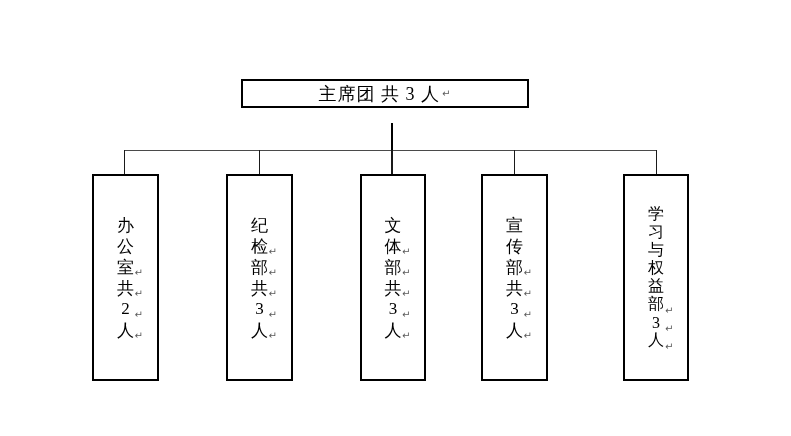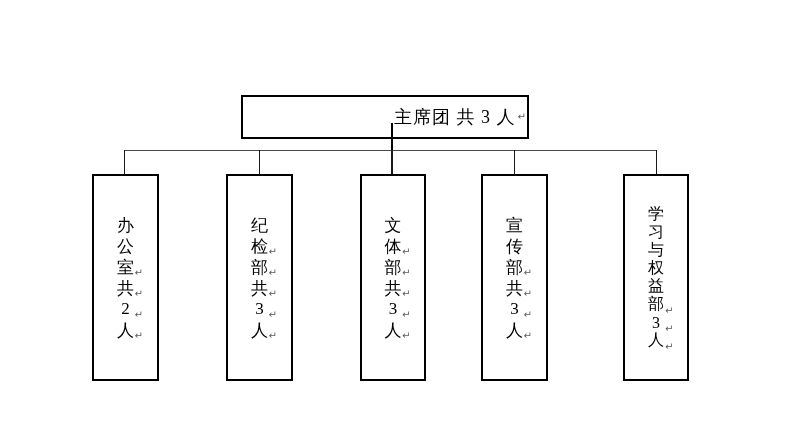--- a/index.html
+++ b/index.html
@@ -2,24 +2,24 @@
 <html><head>
 <meta charset="utf-8">
 <style>
   html,body{margin:0;padding:0;background:#fff;}
   .canvas{
     position:relative;width:791px;height:436px;background:#ffffff;overflow:hidden;
     font-family:"Liberation Serif","DejaVu Serif",serif;color:#000;
   }
   
   .root-box{
-    position:absolute;left:241px;top:79px;width:288px;height:44px;
+    position:absolute;left:241px;top:79px;width:288px;height:29px;
     box-sizing:border-box;border:2px solid #000;background:#fff;
-    display:flex;align-items:center;justify-content:flex-end;
-    font-size:18px;letter-spacing:1px;margin-top:16px;
+    display:flex;align-items:center;justify-content:center;
+    font-size:18px;letter-spacing:1px;
   }
   
   .conn{position:absolute;background:#000;}
   .stub{left:391px;top:123px;width:2px;height:28px;}
   .bus{left:124px;top:150px;width:533px;height:1px;background:#4a4a4a;}
   .drop{width:1px;height:24px;top:150px;background:#1a1a1a;}
   .d1{left:124px}.d2{left:259px}.d3{left:391px;width:2px}.d4{left:514px}.d5{left:656px}
   
   .dept{
     position:absolute;top:174px;height:207px;box-sizing:border-box;

